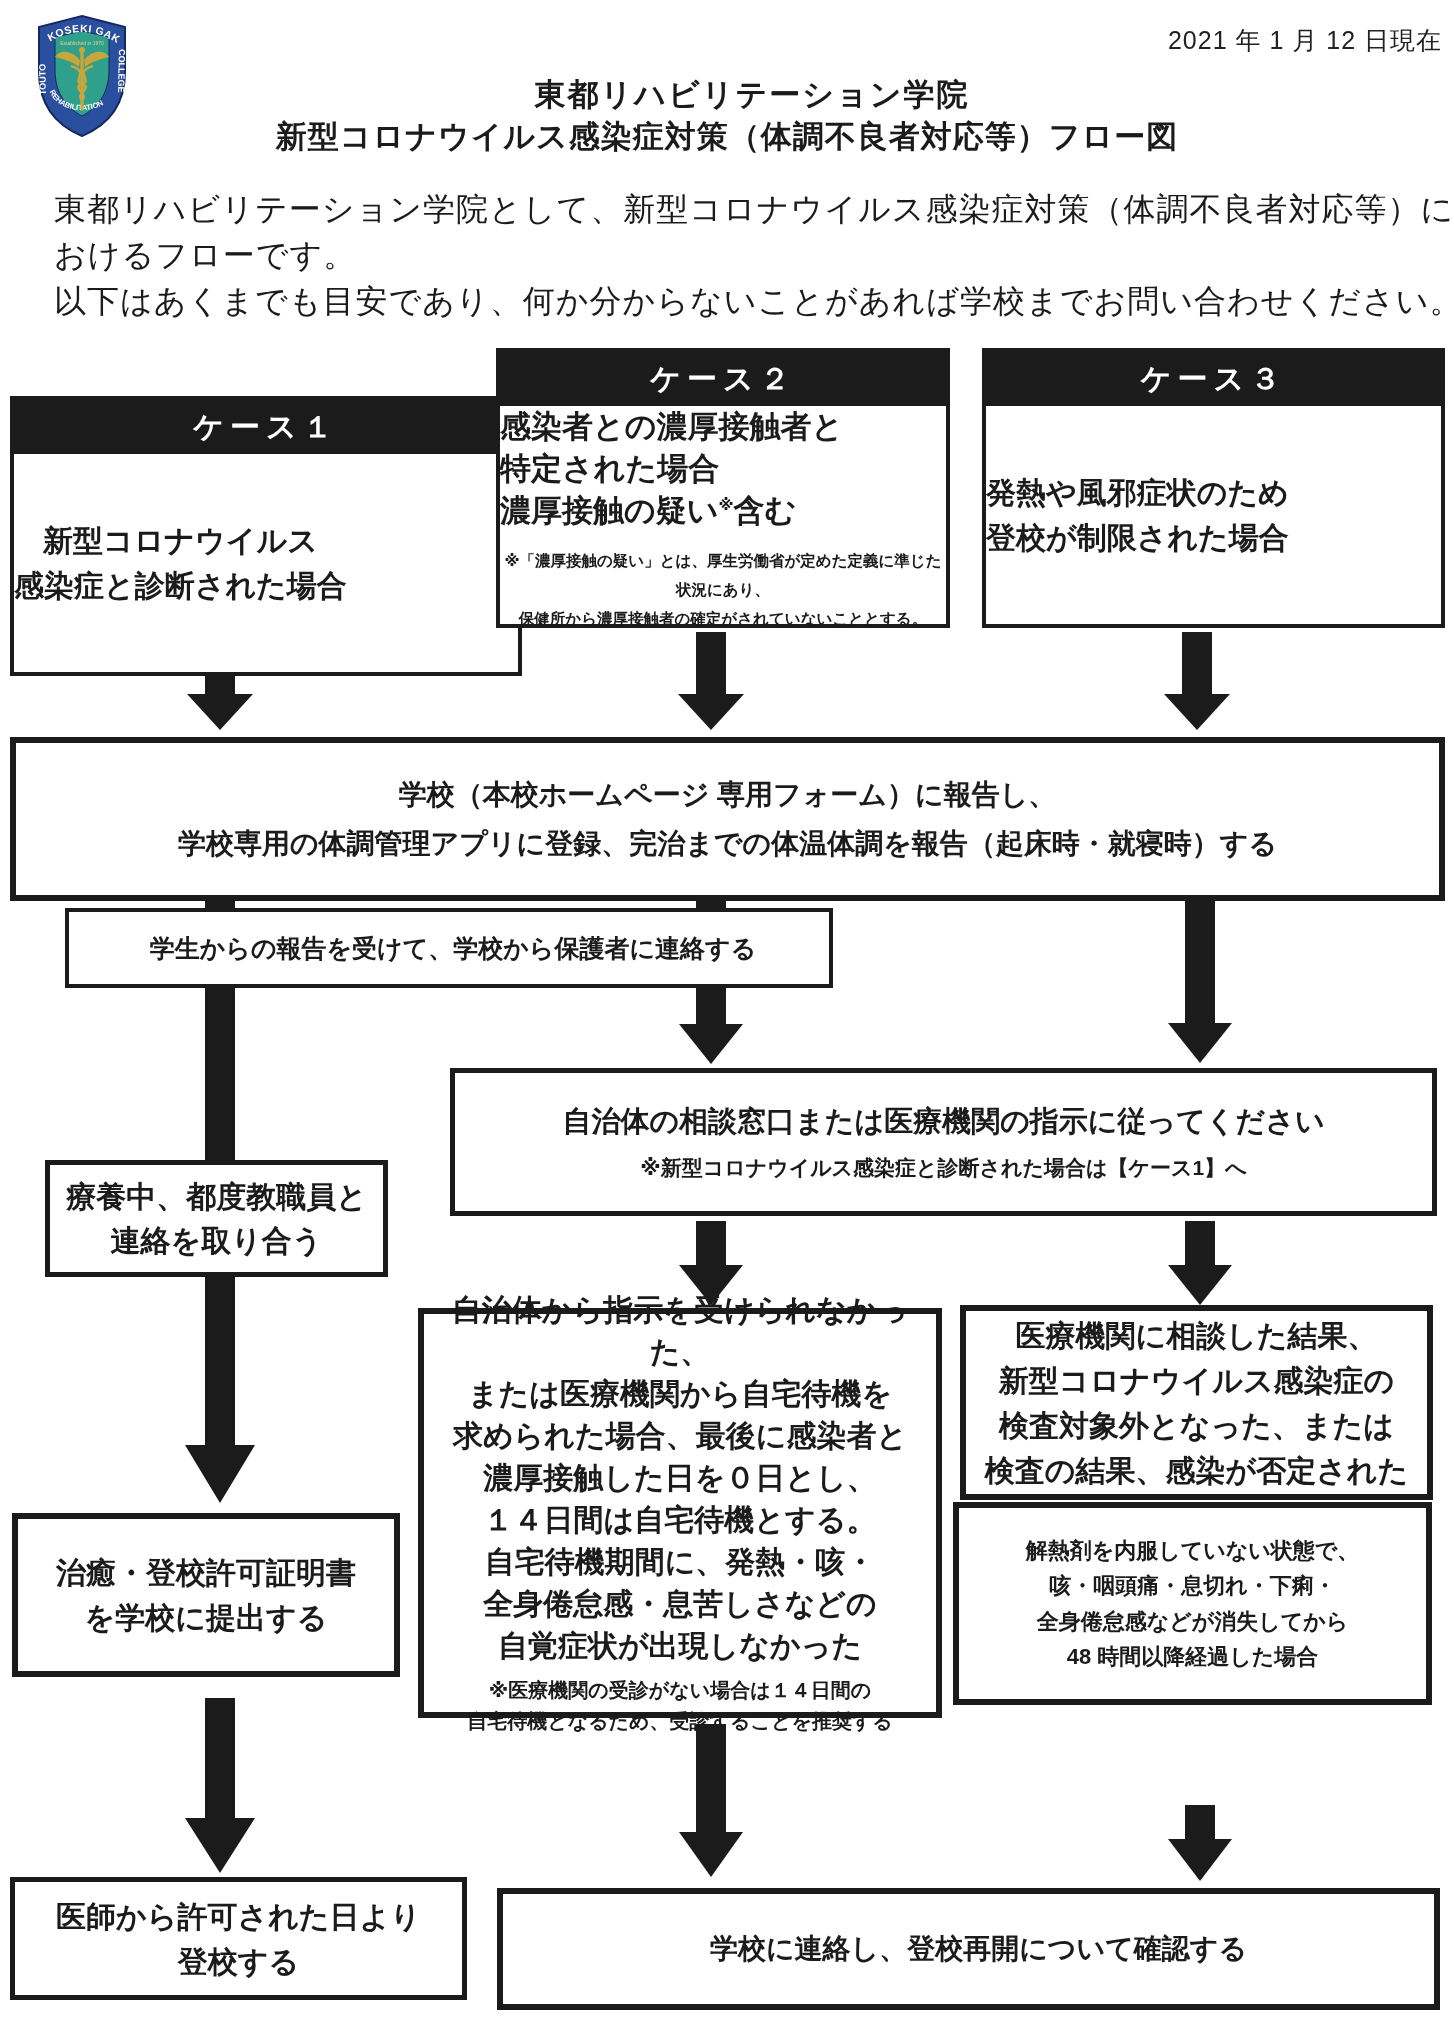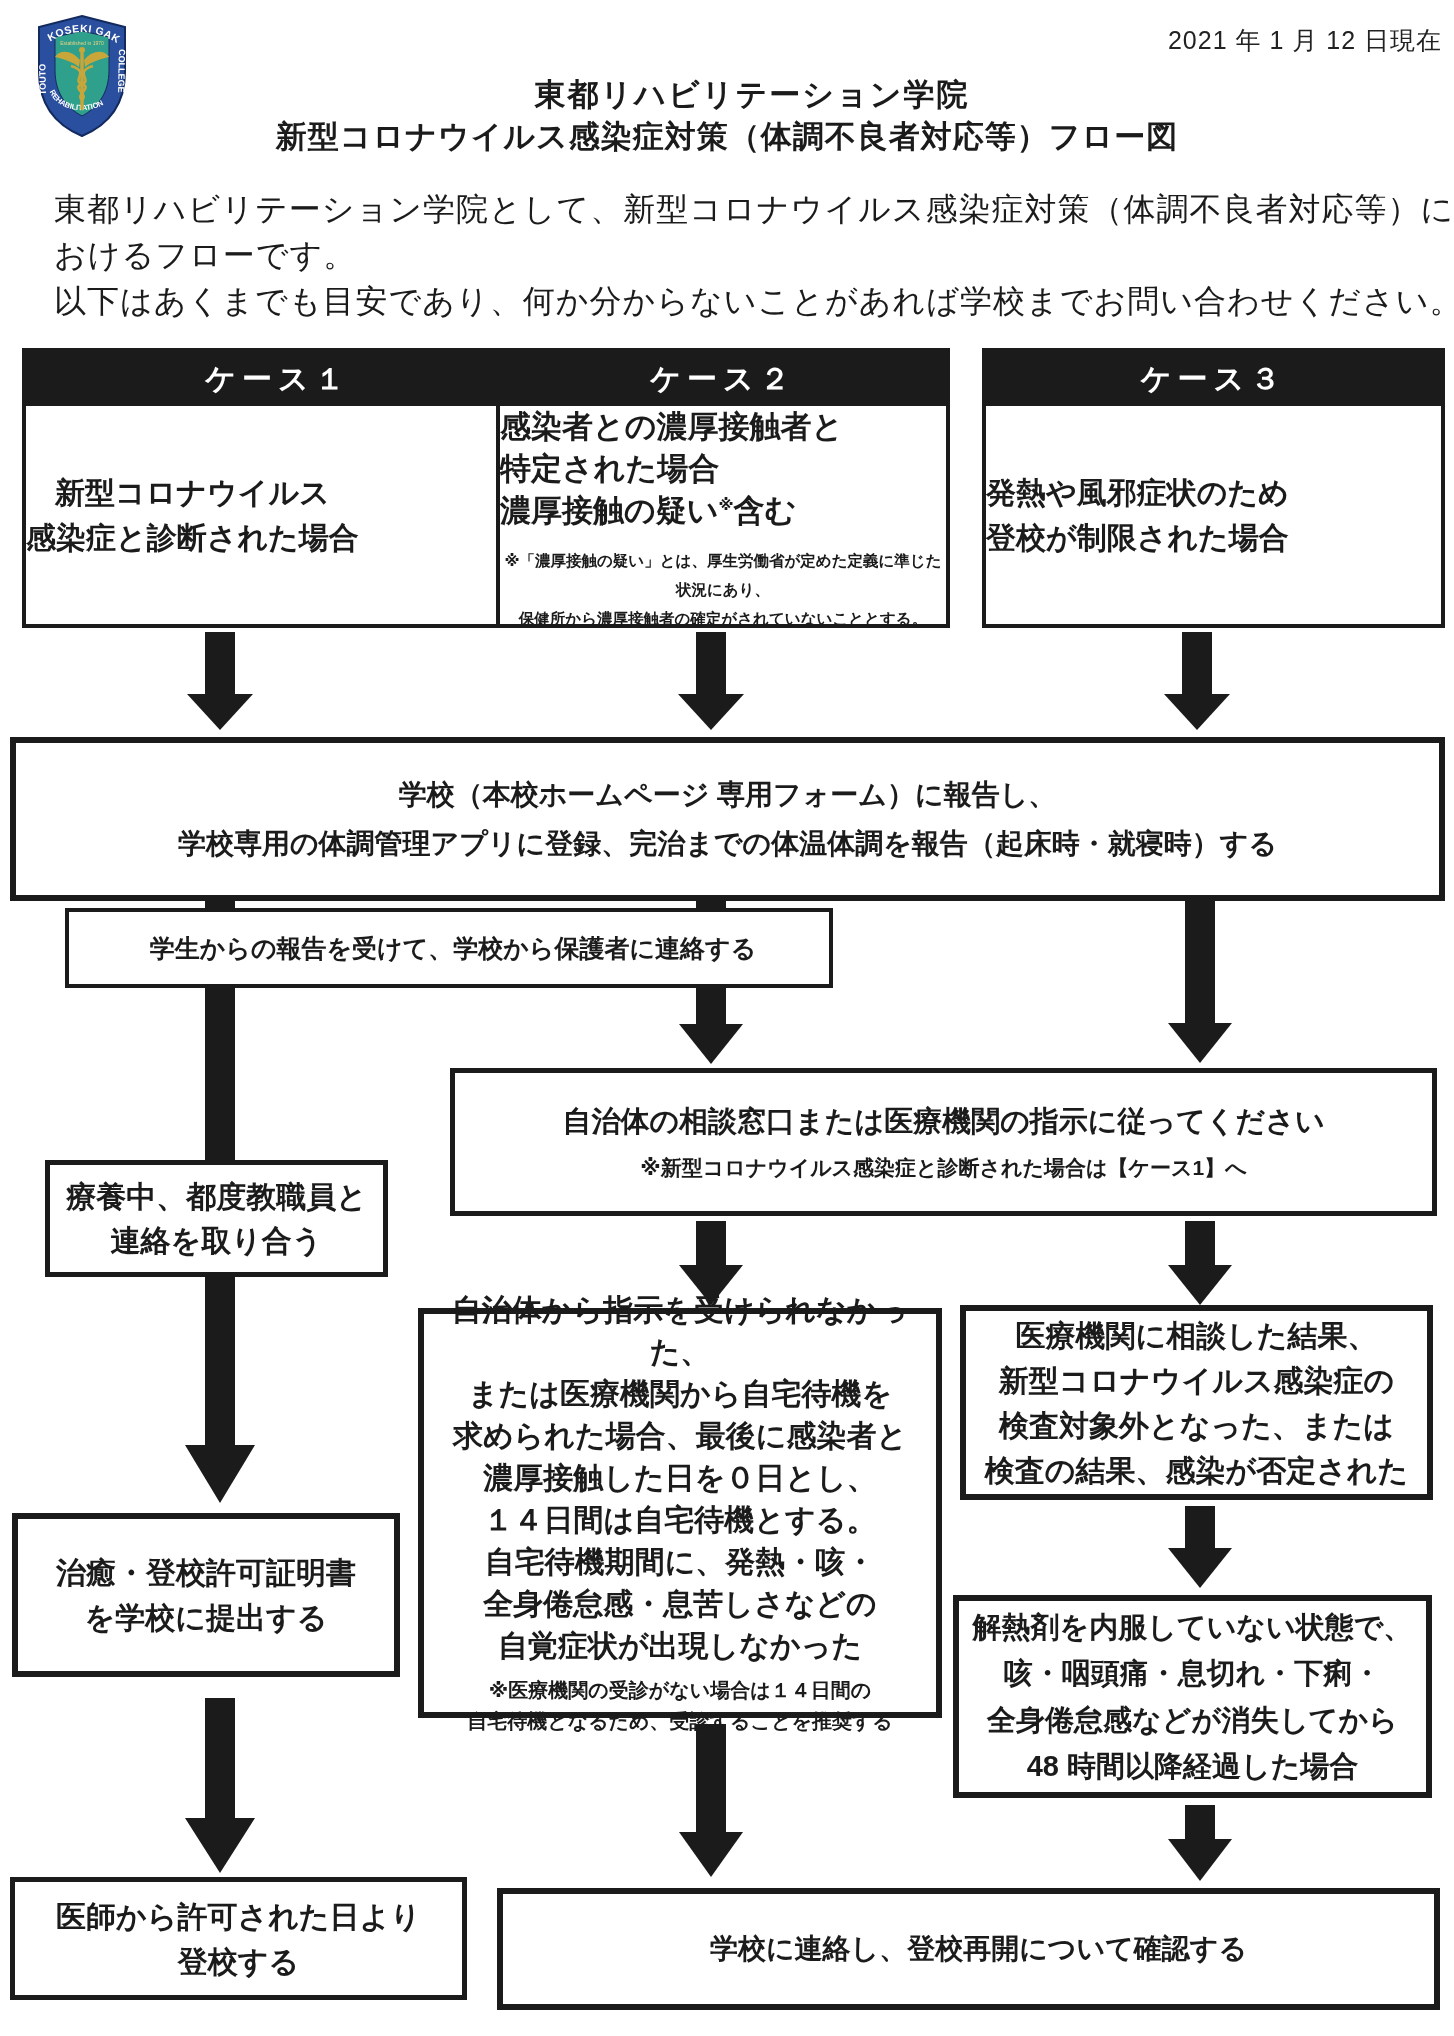--- a/index.html
+++ b/index.html
@@ -73,21 +73,21 @@
   </svg>
 
   <div class="abs title1">東都リハビリテーション学院</div>
   <div class="abs title2">新型コロナウイルス感染症対策（体調不良者対応等）フロー図</div>
 
   <div class="abs intro">
     <div>東都リハビリテーション学院として、新型コロナウイルス感染症対策（体調不良者対応等）におけるフローです。</div>
     <div>以下はあくまでも目安であり、何か分からないことがあれば学校までお問い合わせください。</div>
   </div>
 
-  <div class="abs case-box" style="left:22px;width:512px;">
+  <div class="abs case-box" style="left:10px;width:512px;margin-top:48px;">
     <div class="case-header">ケース１</div>
     <div class="case-body">
       <div class="case-text pre">新型コロナウイルス
 感染症と診断された場合</div>
     </div>
   </div>
 
   <div class="abs case-box" style="left:496px;width:454px;">
     <div class="case-header">ケース２</div>
     <div class="case-body">
@@ -154,21 +154,21 @@
   </div>
 
   <div class="abs fbox pre" style="left:960px;top:1305px;width:473px;height:195px;border-width:6px;font-size:30px;line-height:1.5;">医療機関に相談した結果、
 新型コロナウイルス感染症の
 検査対象外となった、または
 検査の結果、感染が否定された</div>
 
   <div class="abs vline" style="left:1185px;top:1506px;height:42px;"></div>
   <div class="abs ahead" style="left:1168px;top:1548px;"></div>
 
-  <div class="abs fbox pre" style="left:953px;top:1595px;width:479px;height:203px;border-width:6px;font-size:29px;line-height:1.6;">解熱剤を内服していない状態で、
+  <div class="abs fbox pre" style="left:953px;top:1502px;width:479px;height:203px;border-width:6px;font-size:22px;line-height:1.6;">解熱剤を内服していない状態で、
 咳・咽頭痛・息切れ・下痢・
 全身倦怠感などが消失してから
 48 時間以降経過した場合</div>
 
   <div class="abs vline" style="left:205px;top:1277px;height:168px;"></div>
   <div class="abs ahead" style="left:185px;top:1445px;border-left-width:35px;border-right-width:35px;border-top-width:58px;"></div>
 
   <div class="abs fbox pre" style="left:12px;top:1513px;width:388px;height:164px;border-width:6px;font-size:30px;line-height:1.5;">治癒・登校許可証明書
 を学校に提出する</div>
 

